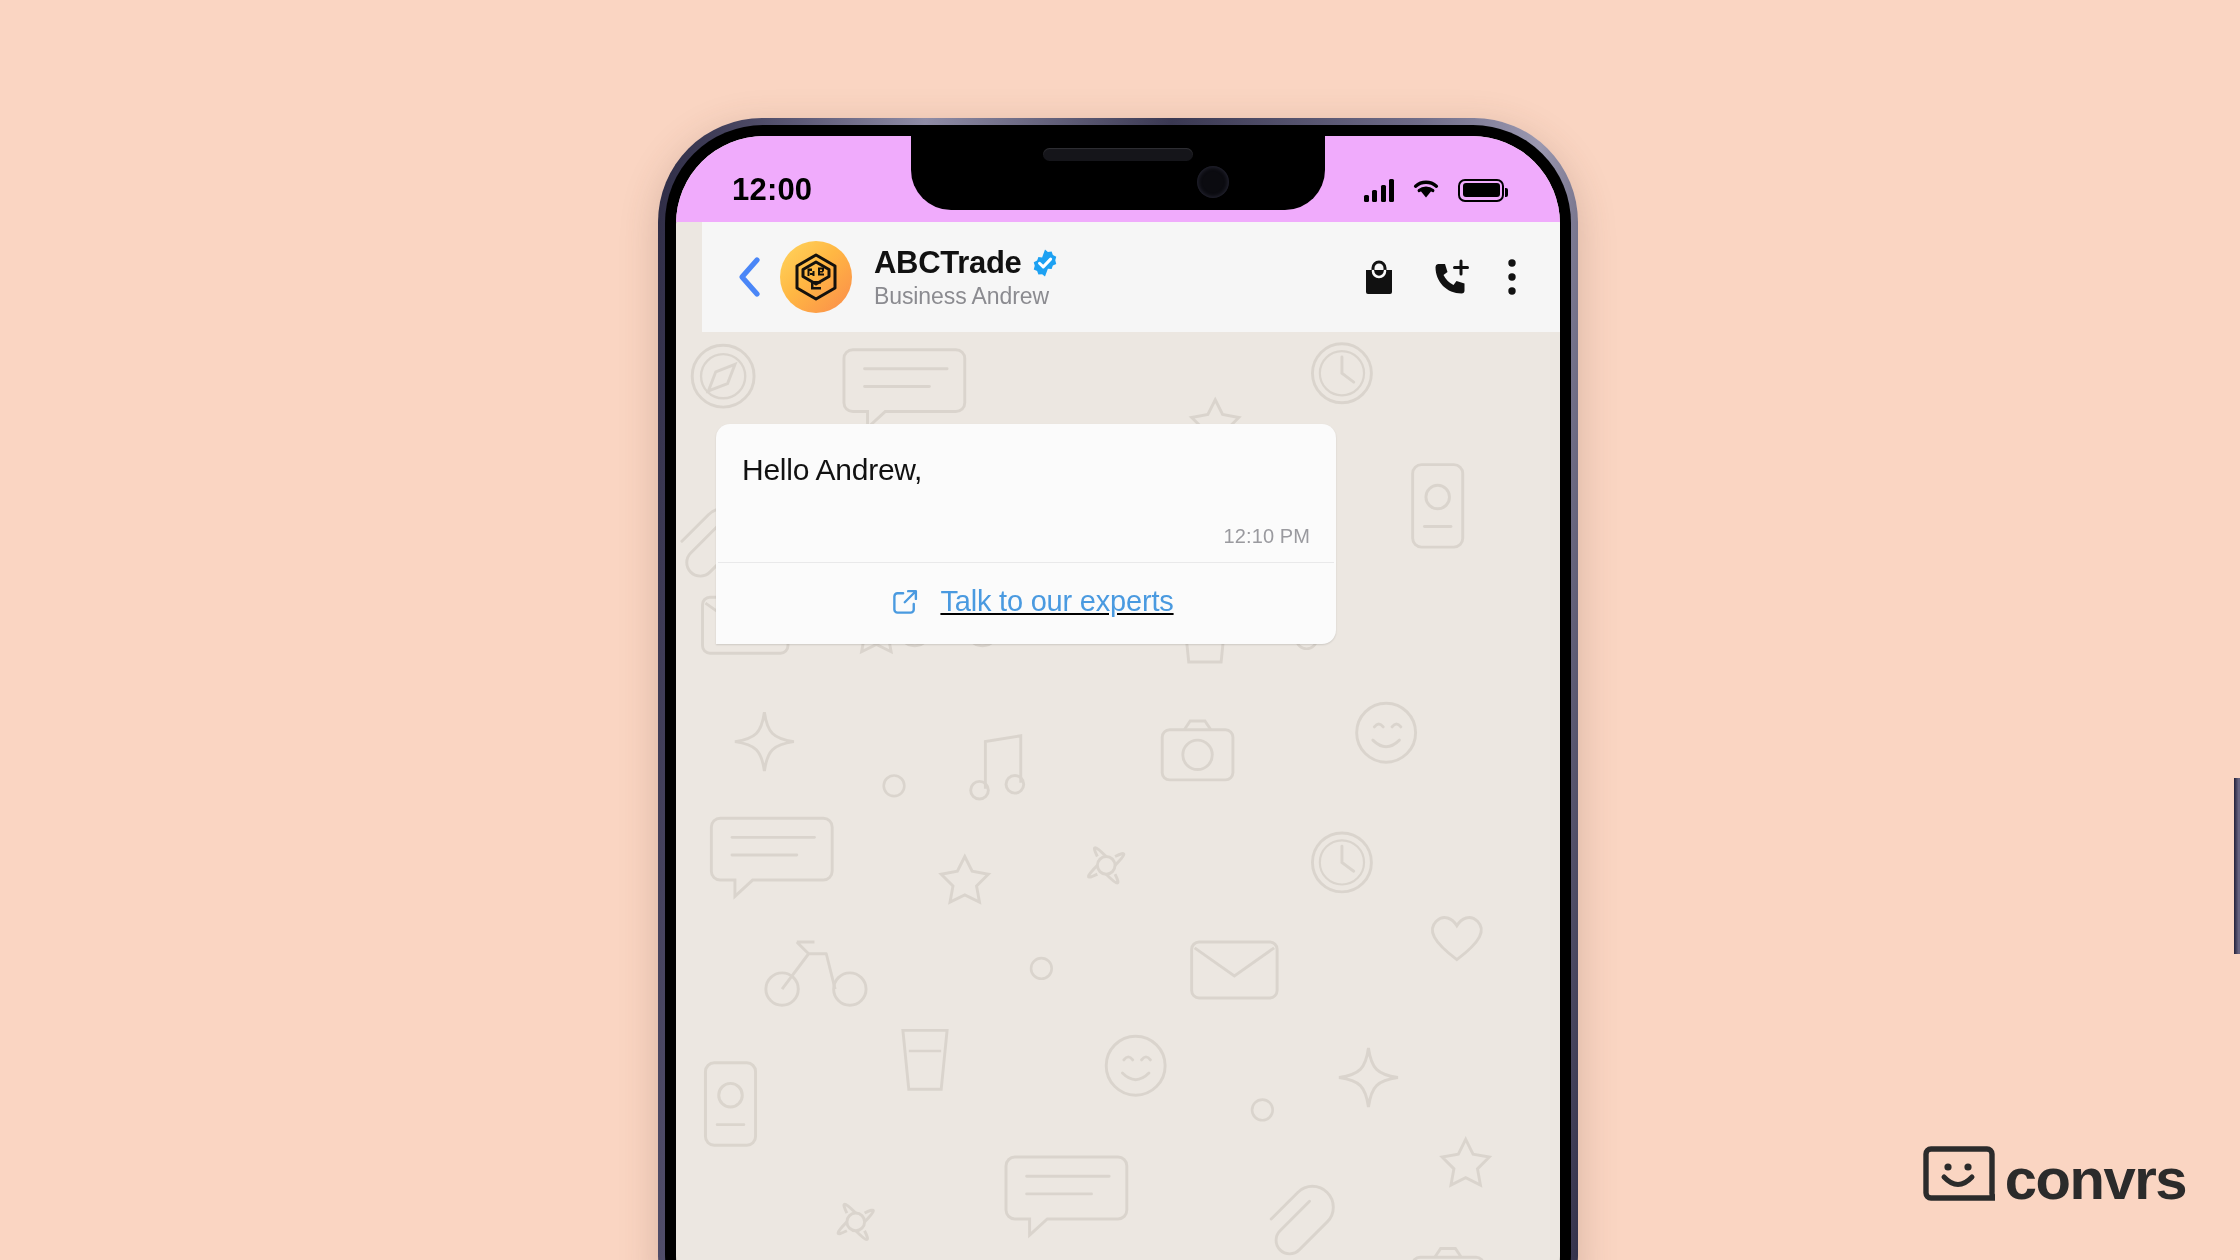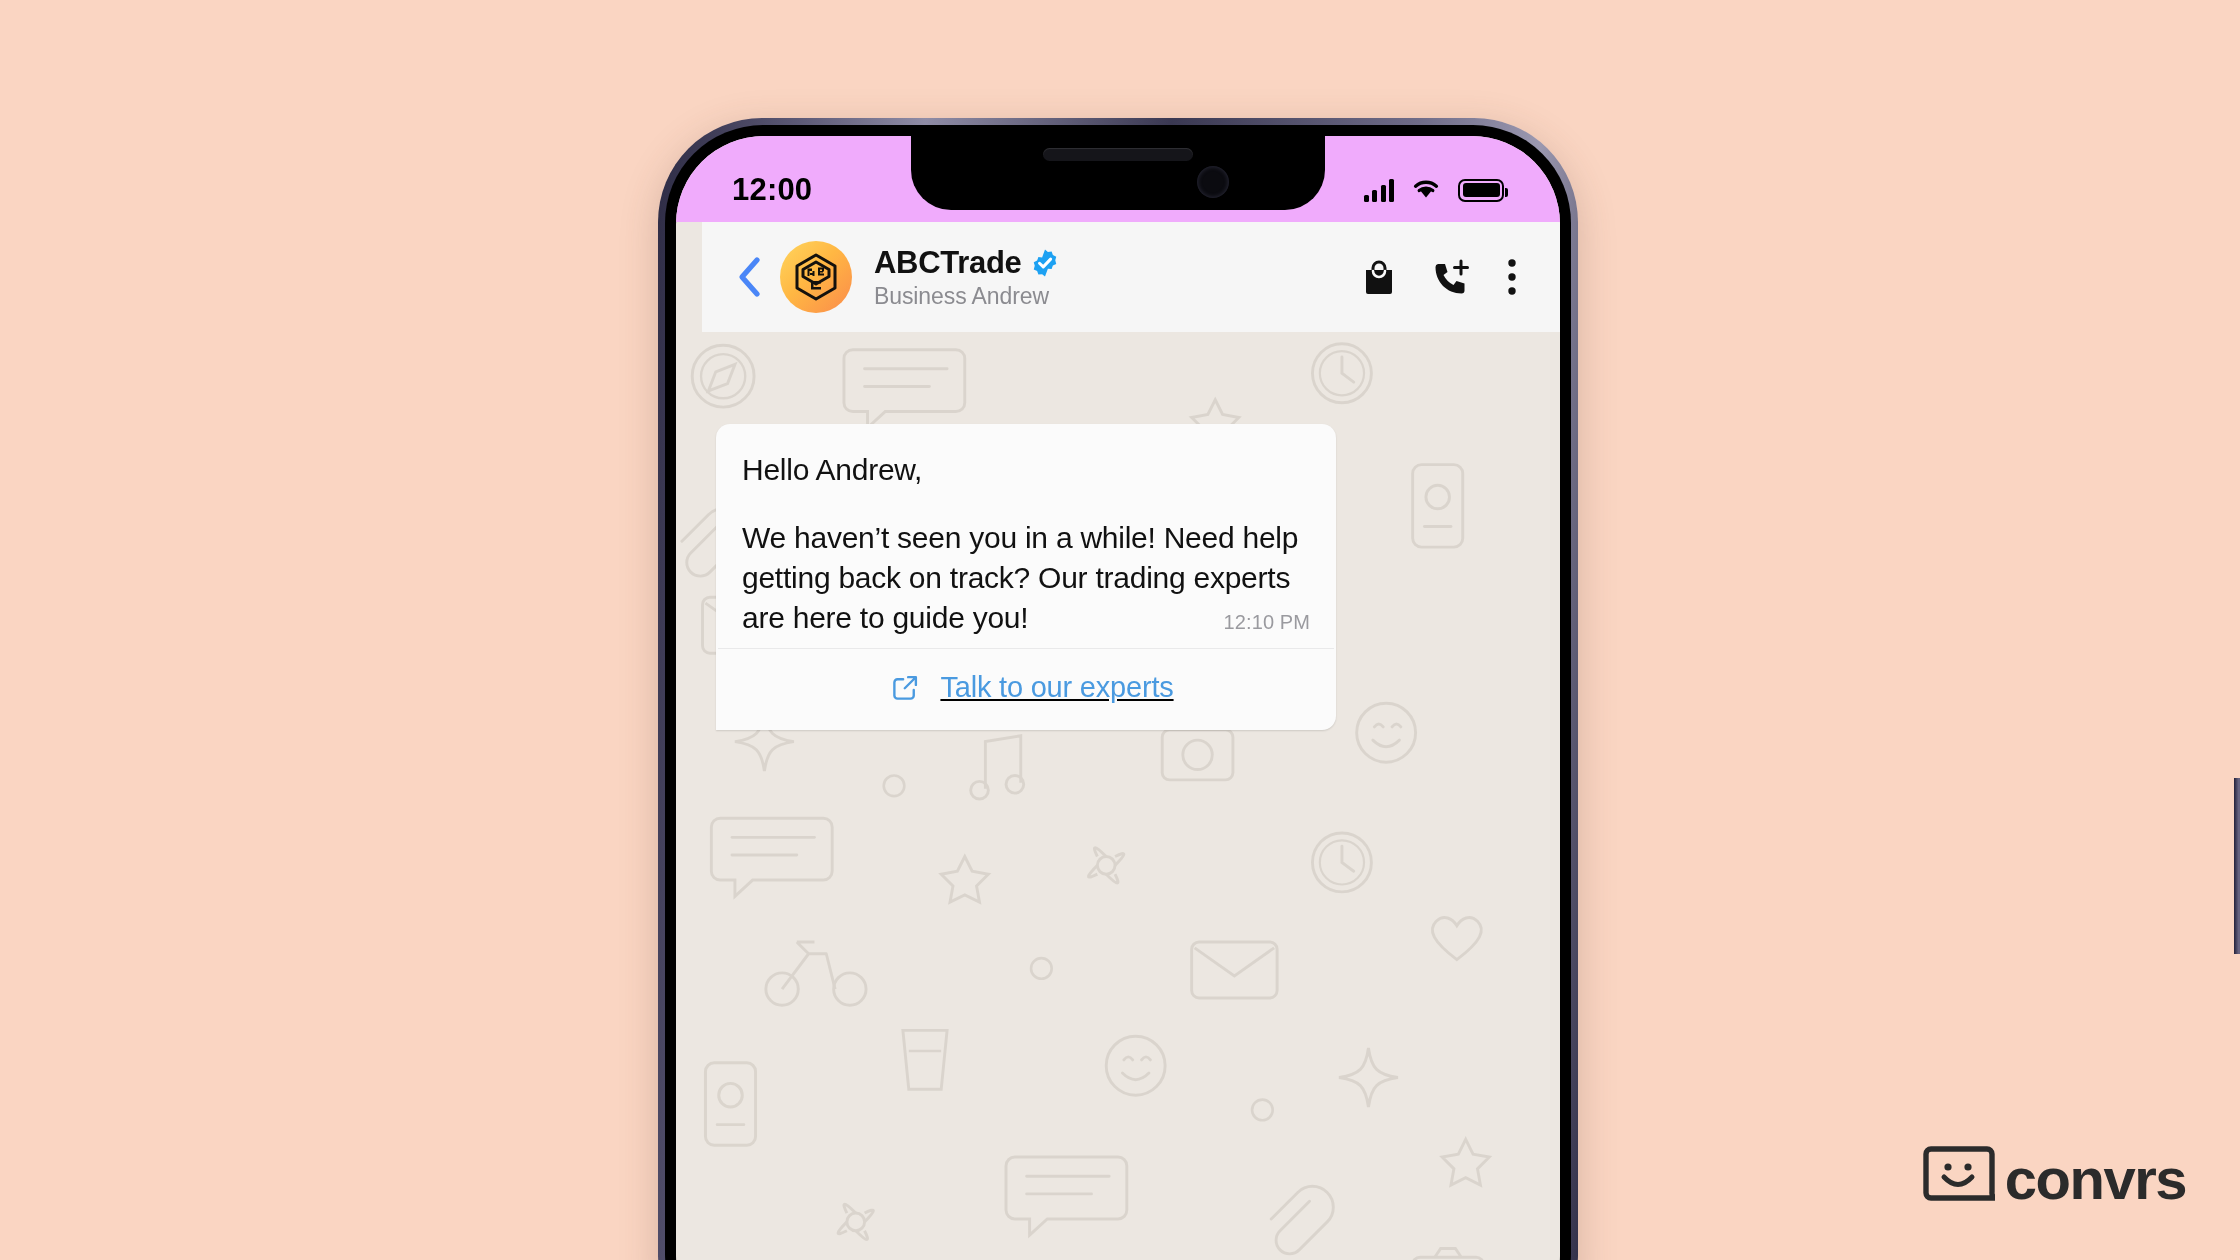--- a/index.html
+++ b/index.html
@@ -112,21 +112,21 @@
     overflow:hidden;
   }
   #bubble-tail{
     position:absolute; left:-16px; bottom:0; width:18px; height:22px;
     background:#fbfbfb;
     clip-path:polygon(100% 0,100% 100%,0 100%);
     filter:drop-shadow(-1px 1px 1px rgba(0,0,0,.08));
   }
   #bubble-text-area{ padding:26px 26px 10px 26px; position:relative; }
   .msg-line{ font-size:30px; line-height:40px; color:#111; letter-spacing:-.25px; }
-  #msg-greeting{ margin-bottom:28px; }
+  #msg-greeting{ margin-bottom:62px; }
   #msg-body{ padding-right:4px; }
   #timestamp{
     font-size:20px; color:#9a9a9f;
     position:absolute; right:26px; bottom:14px; letter-spacing:.1px;
   }
   #bubble-divider{ height:1px; background:#e9e9ea; margin:0 2px; }
   #cta-button{
     display:flex; align-items:center; justify-content:center; gap:20px;
     padding:22px 0 26px 12px; cursor:pointer;text-decoration:underline;
   }
@@ -357,21 +357,20 @@
           </defs>
           <use href="#doodle-tile" x="0" y="0"></use>
           <use href="#doodle-tile" x="0" y="700"></use>
         </svg>
 
         <div id="message-bubble">
           <div id="bubble-tail"></div>
 
           <div id="bubble-text-area">
             <div class="msg-line" id="msg-greeting">Hello Andrew,</div>
-            <div class="msg-line" id="msg-body">We haven’t seen you in a while! Need help getting back on track? Our trading experts are here to guide you!</div>
             <div id="timestamp">12:10 PM</div>
           </div>
 
           <div id="bubble-divider"></div>
 
           <div id="cta-button">
             <svg width="30" height="30" viewBox="0 0 24 24">
               <path d="M19 13.5 V18 a2.5 2.5 0 0 1-2.5 2.5 H6 A2.5 2.5 0 0 1 3.5 18 V7.5 A2.5 2.5 0 0 1 6 5 h4.5" stroke="#4a9ae0" stroke-width="1.9" fill="none" stroke-linecap="round" stroke-linejoin="round"></path>
               <path d="M14.5 3.3 H20.7 V9.5 M20.2 3.8 L11.8 12.2" stroke="#4a9ae0" stroke-width="1.9" fill="none" stroke-linecap="round" stroke-linejoin="round"></path>
             </svg>

